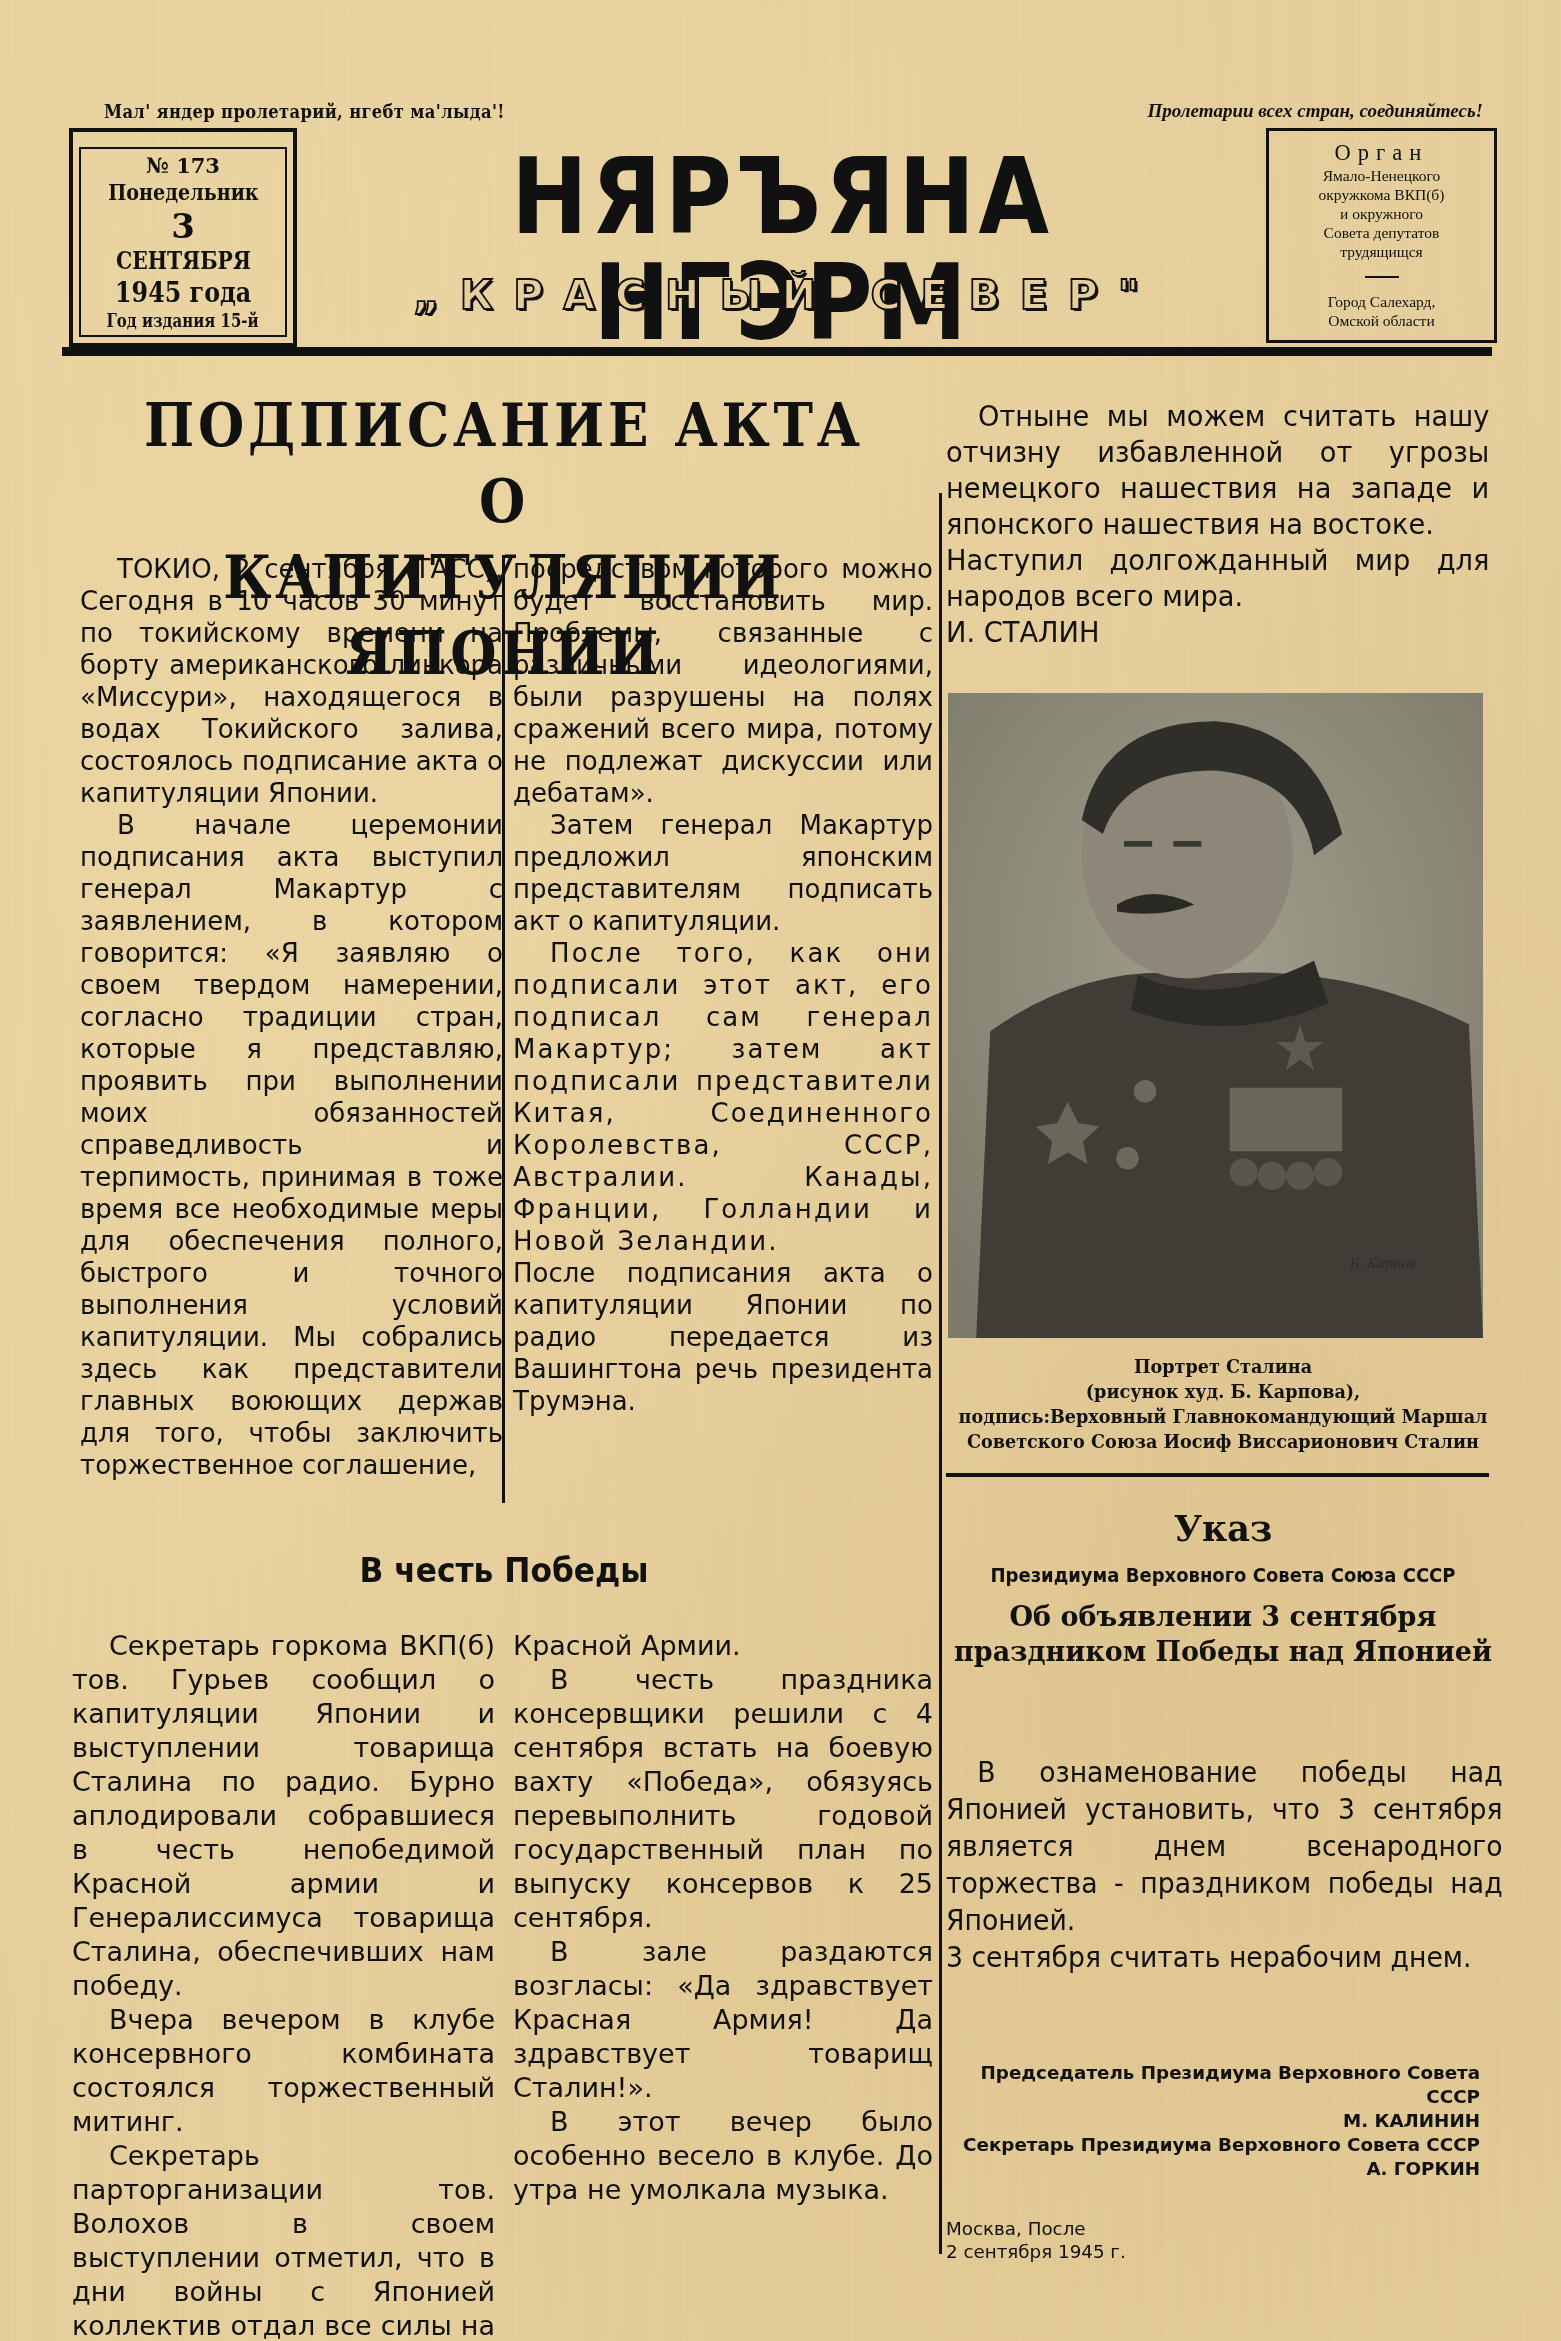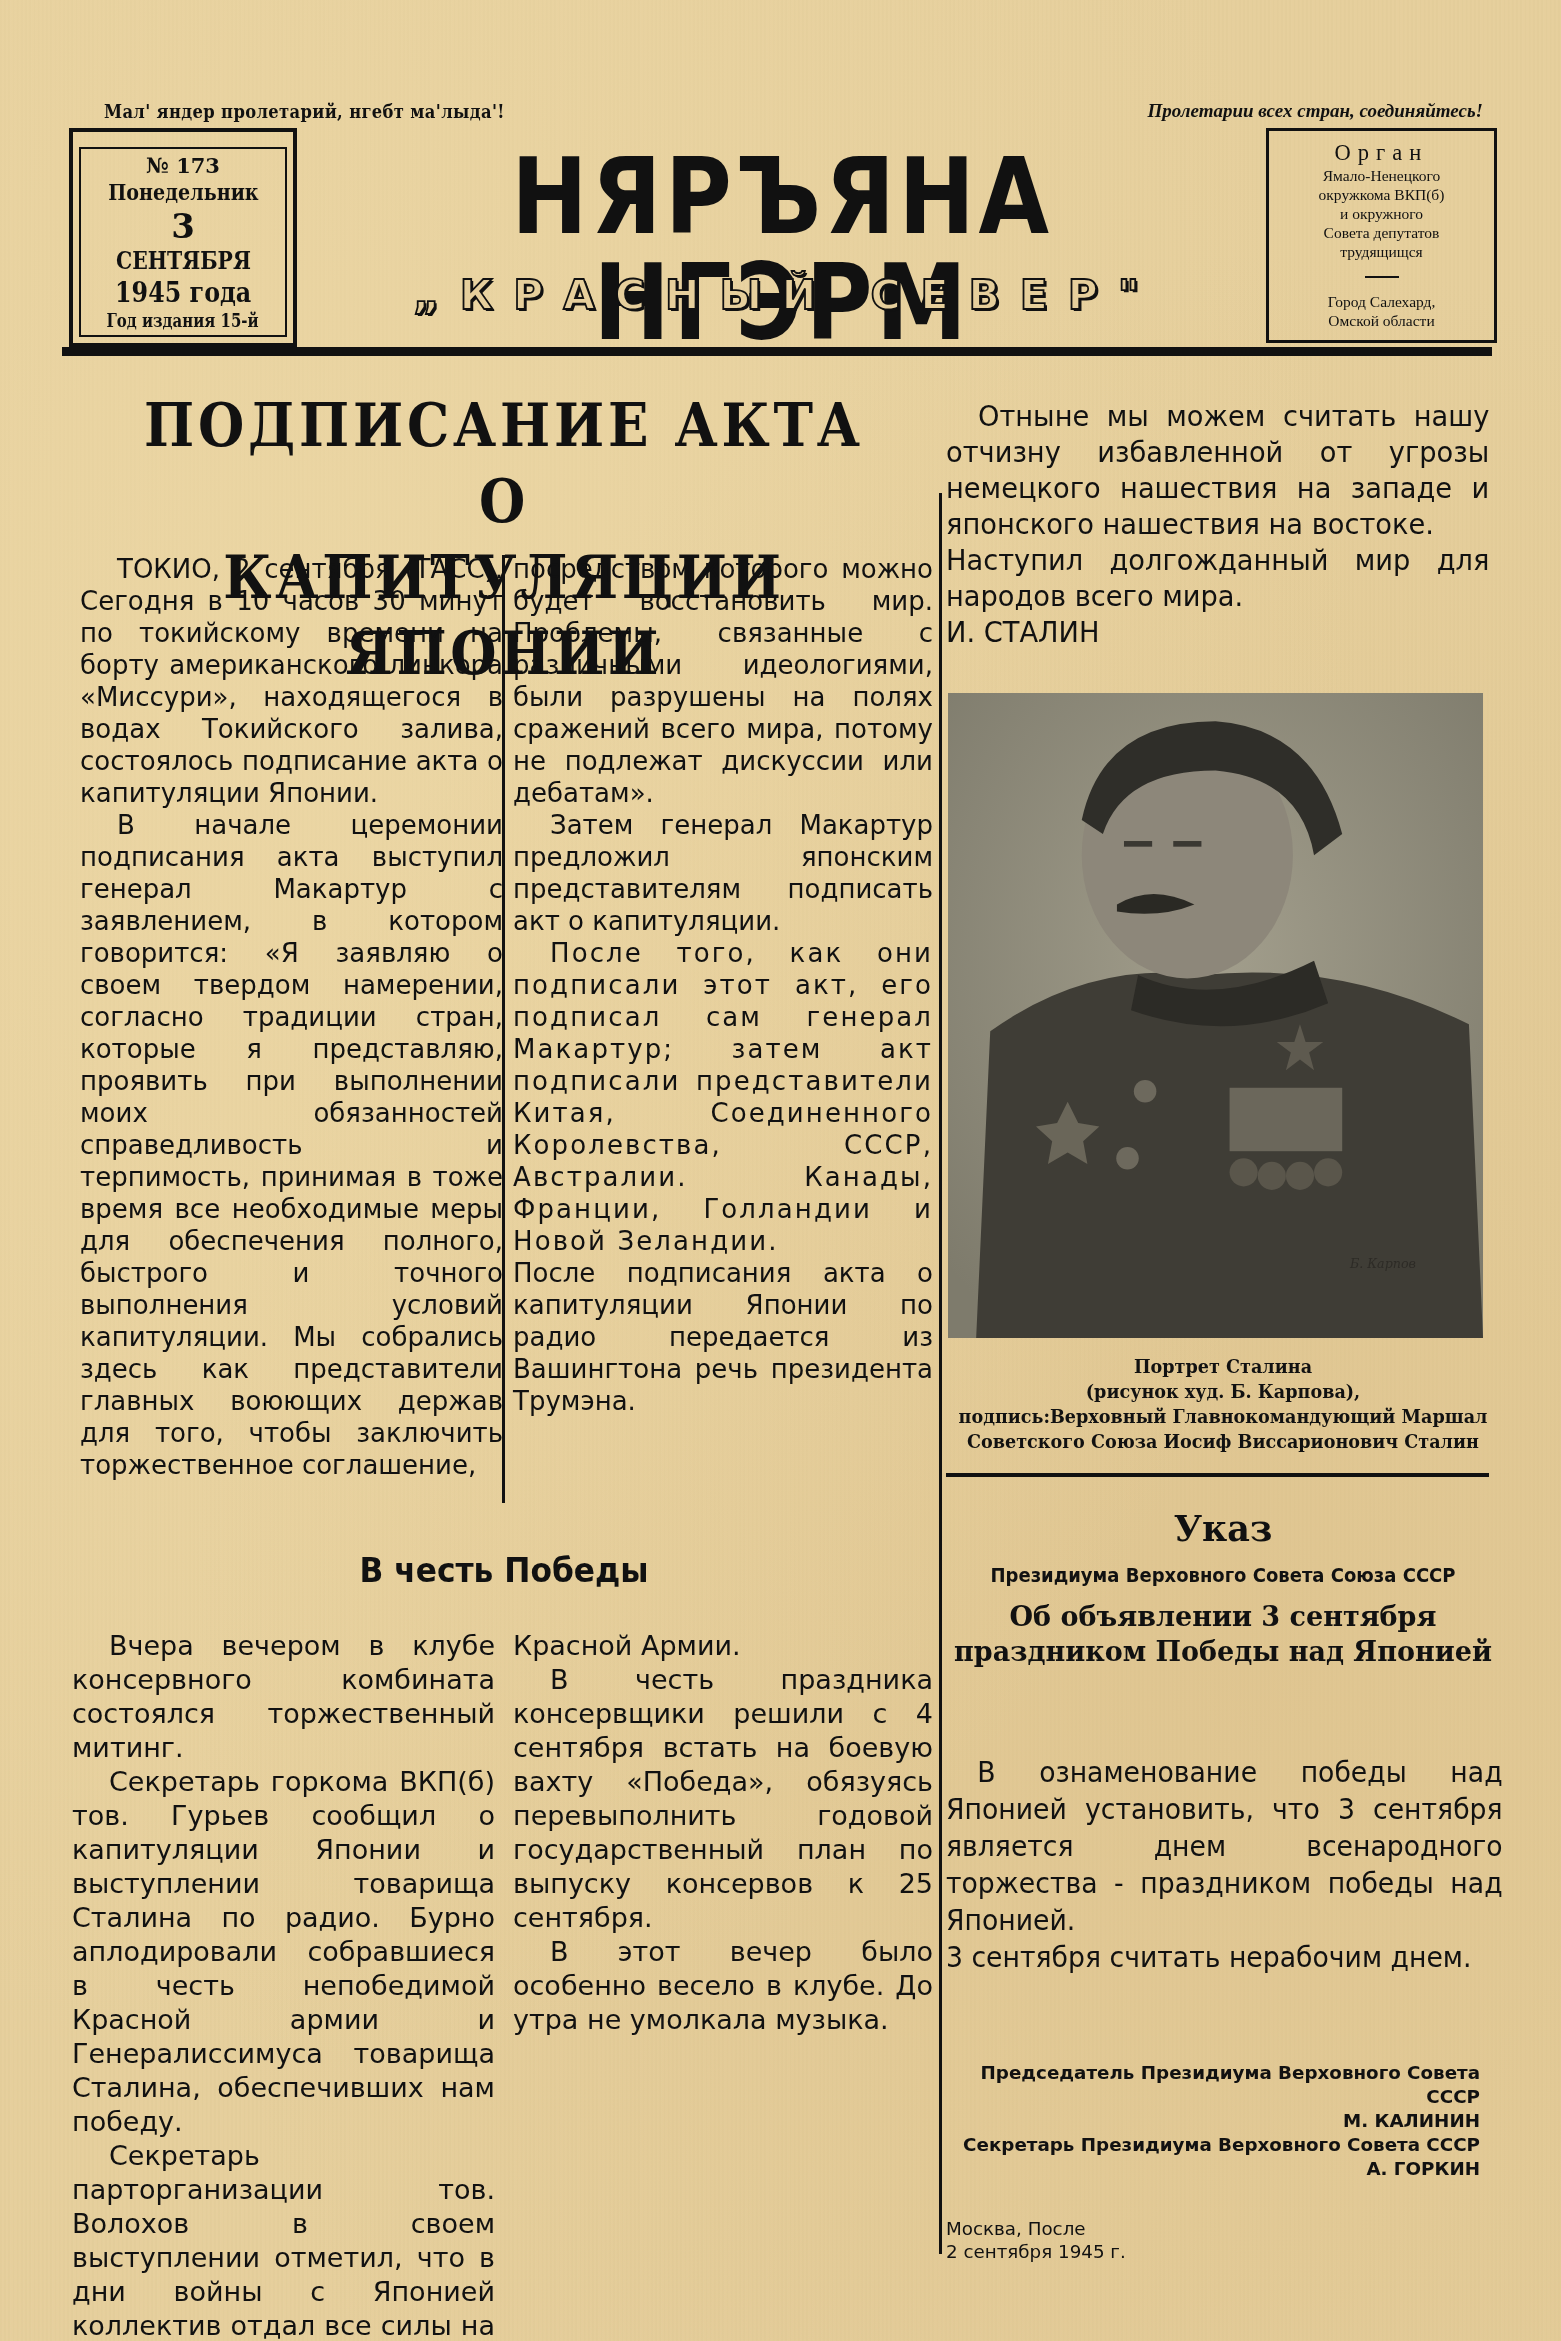--- a/index.html
+++ b/index.html
@@ -216,22 +216,23 @@
   <div>Секретарь  Президиума Верховного Совета СССР</div>
   <div>А. ГОРКИН</div>
 </div>
 <div class="abs place">
   <div>Москва, После</div>
   <div>2 сентября 1945 г.</div>
 </div>
 
 <div class="abs vict-title">В честь Победы</div>
 <div class="abs col col-b1">
+  <p class="ind">Секретарь горкома ВКП(б) тов. Гурьев сообщил о капитуляции Японии и выступлении товарища Сталина по радио. Бурно аплодировали собравшиеся в честь непобедимой Красной армии и Генералиссимуса товарища Сталина, обеспечивших нам победу.</p>
   <p class="ind">Вчера вечером в клубе консервного комбината состоялся торжественный митинг.</p>
-  <p class="ind">Секретарь горкома ВКП(б) тов. Гурьев сообщил о капитуляции Японии и выступлении товарища Сталина по радио. Бурно аплодировали собравшиеся в честь непобедимой Красной армии и Генералиссимуса товарища Сталина, обеспечивших нам победу.</p>
   <p class="ind">Секретарь парторганизации тов. Волохов в своем выступлении отметил, что в дни войны с Японией коллектив отдал все силы на помощь</p>
 </div>
 <div class="abs col col-b2">
   <p>Красной Армии.</p>
   <p class="ind">В честь праздника консервщики решили с 4 сентября встать на боевую вахту «Победа», обязуясь перевыполнить годовой государственный план по выпуску консервов к 25 сентября.</p>
+  <p class="ind">В зале раздаются возгласы: «Да здравствует Красная Армия! Да здравствует товарищ Сталин!».</p>
   <p class="ind">В этот вечер было особенно весело в клубе. До утра не умолкала музыка.</p>
 </div>
 
 
 </body></html>

